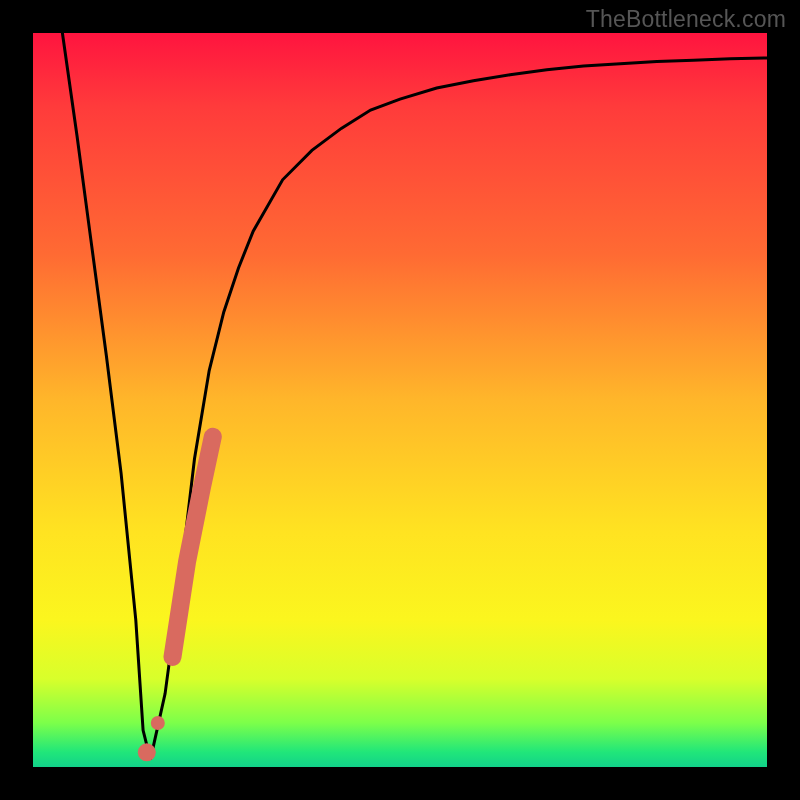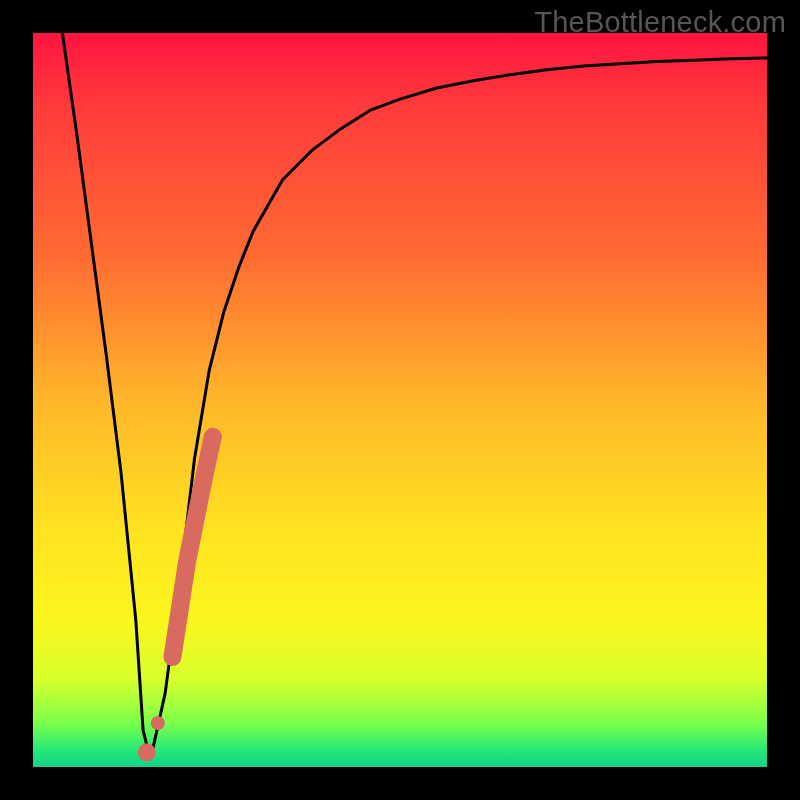--- a/index.html
+++ b/index.html
@@ -35,21 +35,21 @@
       #fbf61e 80%,
       #d8ff2b 88%,
       #7cff4a 94%,
       #20e67a 98%,
       #12d28a 100%);
   }
   .watermark {
     position: absolute;
     top: 6px;
     right: 14px;
-    font-size: 29px;
+    font-size: 23px;
     font-weight: 500;
     color: #565656;
     letter-spacing: 0.2px;
     font-family: Arial, Helvetica, sans-serif;
   }
   svg.curve {
     position: absolute;
     left: 33px;
     top: 33px;
     width: 734px;

